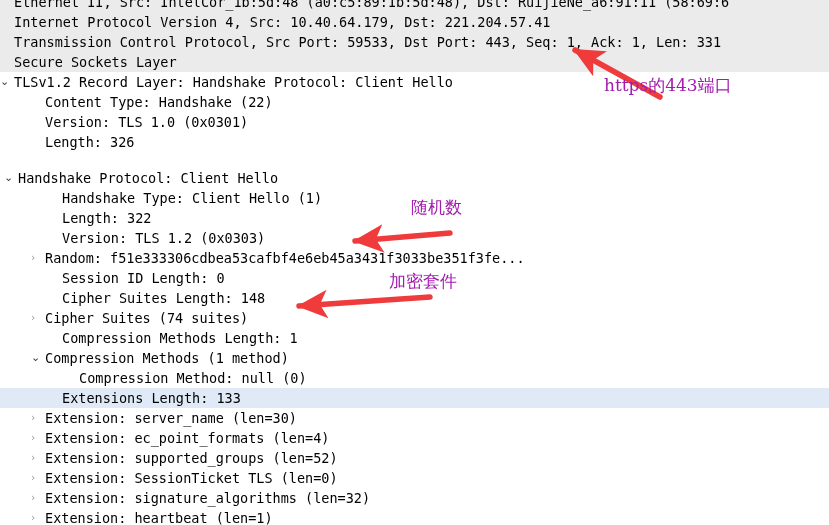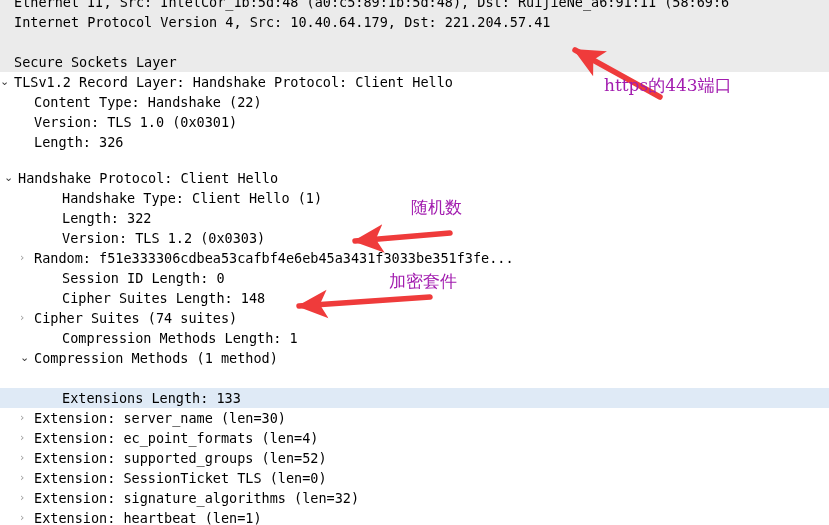--- a/index.html
+++ b/index.html
@@ -59,21 +59,21 @@
     font-size: 11px;
     vertical-align: top;
   }
   .tw.open { color: #3a3a3a; }
   .tw.closed { color: #9a9a9a; }
   .tw.none { color: transparent; }
 
   
   .i0 { padding-left: 0px; }
   .i1 { padding-left: 4px; margin-top: 16px; }
-  .i2 { padding-left: 20px; }
+  .i2 { padding-left: 31px; }
   .i3 { padding-left: 48px; }
   .i4 { padding-left: 65px; }
 
   
   #overlay {
     position: absolute;
     left: 0; top: 0;
     width: 829px; height: 525px;
     pointer-events: none;
   }
@@ -88,37 +88,37 @@
   #anno-random { left: 411px; top: 196px; font-size: 17px; }
   #anno-cipher { left: 389px; top: 270px; font-size: 17px; }
 </style>
 </head>
 <body>
 
 <div id="pane">
   <div id="tree-rows">
       <div class="row i0 shaded first"><span class="tw none">&nbsp;</span><span class="txt">Ethernet II, Src: IntelCor_1b:5d:48 (a0:c5:89:1b:5d:48), Dst: RuijieNe_a6:91:11 (58:69:6</span></div>
       <div class="row i0 shaded"><span class="tw none">&nbsp;</span><span class="txt">Internet Protocol Version 4, Src: 10.40.64.179, Dst: 221.204.57.41</span></div>
-      <div class="row i0 shaded"><span class="tw none">&nbsp;</span></div>
+      <div class="row i0 shaded"><span class="tw none">&nbsp;</span><span class="txt">Transmission Control Protocol, Src Port: 59533, Dst Port: 443, Seq: 1, Ack: 1, Len: 331</span></div>
       <div class="row i0 shaded"><span class="tw none">&nbsp;</span><span class="txt">Secure Sockets Layer</span></div>
       <div class="row i0"><span class="tw open">⌄</span><span class="txt">TLSv1.2 Record Layer: Handshake Protocol: Client Hello</span></div>
       <div class="row i2"><span class="tw none">&nbsp;</span><span class="txt">Content Type: Handshake (22)</span></div>
       <div class="row i2"><span class="tw none">&nbsp;</span><span class="txt">Version: TLS 1.0 (0x0301)</span></div>
       <div class="row i2"><span class="tw none">&nbsp;</span><span class="txt">Length: 326</span></div>
       <div class="row i1"><span class="tw open">⌄</span><span class="txt">Handshake Protocol: Client Hello</span></div>
       <div class="row i3"><span class="tw none">&nbsp;</span><span class="txt">Handshake Type: Client Hello (1)</span></div>
       <div class="row i3"><span class="tw none">&nbsp;</span><span class="txt">Length: 322</span></div>
       <div class="row i3"><span class="tw none">&nbsp;</span><span class="txt">Version: TLS 1.2 (0x0303)</span></div>
       <div class="row i2"><span class="tw closed">›</span><span class="txt">Random: f51e333306cdbea53cafbf4e6eb45a3431f3033be351f3fe...</span></div>
       <div class="row i3"><span class="tw none">&nbsp;</span><span class="txt">Session ID Length: 0</span></div>
       <div class="row i3"><span class="tw none">&nbsp;</span><span class="txt">Cipher Suites Length: 148</span></div>
       <div class="row i2"><span class="tw closed">›</span><span class="txt">Cipher Suites (74 suites)</span></div>
       <div class="row i3"><span class="tw none">&nbsp;</span><span class="txt">Compression Methods Length: 1</span></div>
       <div class="row i2"><span class="tw open">⌄</span><span class="txt">Compression Methods (1 method)</span></div>
-      <div class="row i4"><span class="tw none">&nbsp;</span></div>
+      <div class="row i4"><span class="tw none">&nbsp;</span><span class="txt">Compression Method: null (0)</span></div>
       <div class="row i3 selected"><span class="tw none">&nbsp;</span><span class="txt">Extensions Length: 133</span></div>
       <div class="row i2"><span class="tw closed">›</span><span class="txt">Extension: server_name (len=30)</span></div>
       <div class="row i2"><span class="tw closed">›</span><span class="txt">Extension: ec_point_formats (len=4)</span></div>
       <div class="row i2"><span class="tw closed">›</span><span class="txt">Extension: supported_groups (len=52)</span></div>
       <div class="row i2"><span class="tw closed">›</span><span class="txt">Extension: SessionTicket TLS (len=0)</span></div>
       <div class="row i2"><span class="tw closed">›</span><span class="txt">Extension: signature_algorithms (len=32)</span></div>
       <div class="row i2"><span class="tw closed">›</span><span class="txt">Extension: heartbeat (len=1)</span></div>
     </div>
 </div>
 

